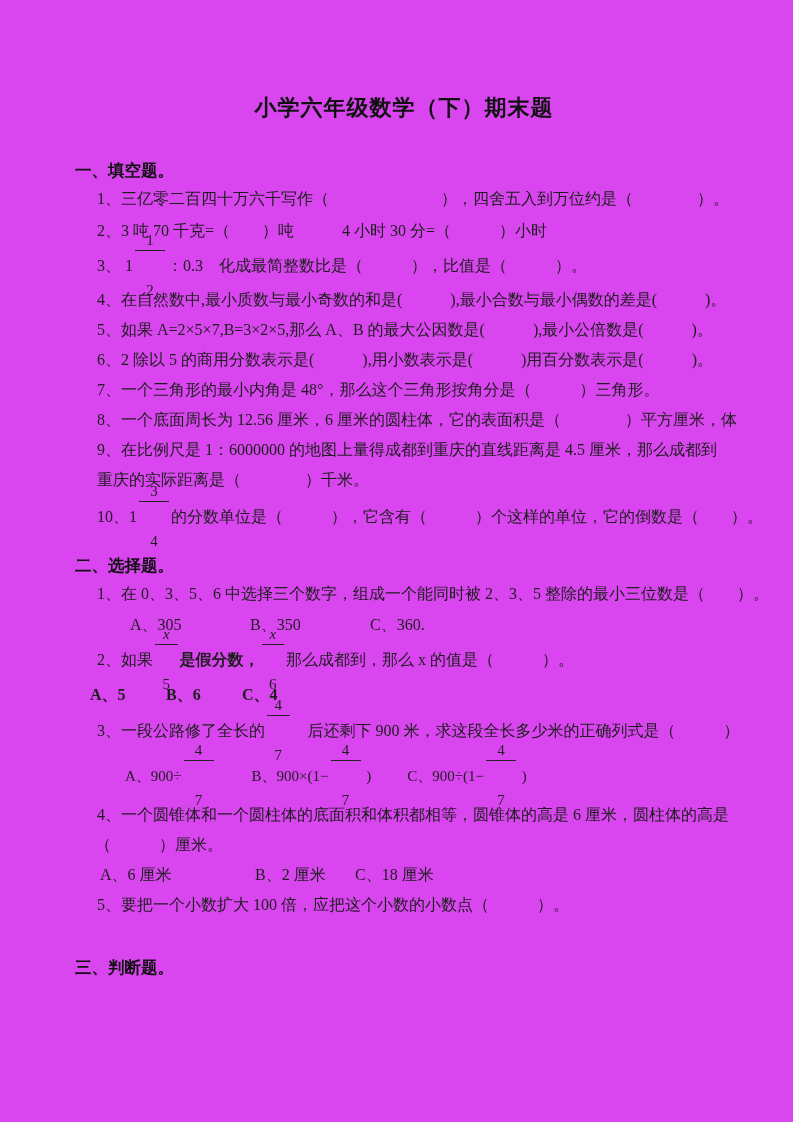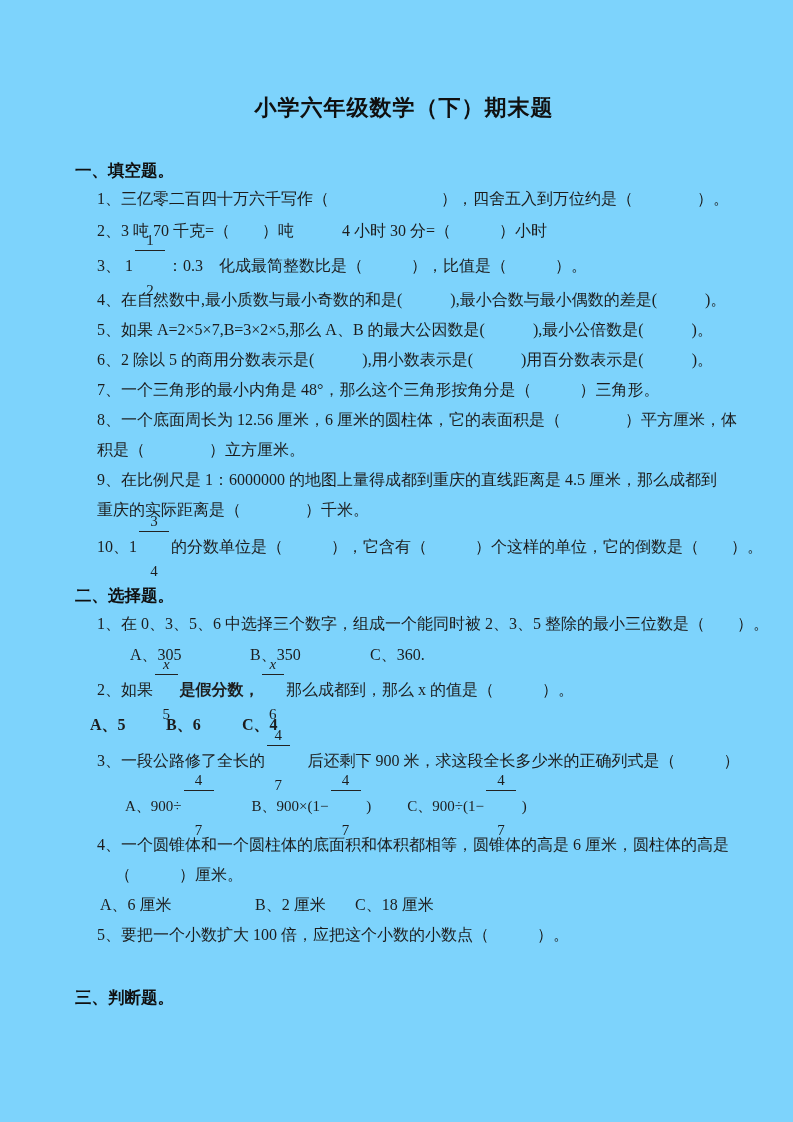--- a/index.html
+++ b/index.html
@@ -1,19 +1,19 @@
 <!DOCTYPE html>
 <html><head>
 <meta charset="utf-8">
 <style>
   html,body{margin:0;padding:0;background:#ffffff;}
   .page{
     position:relative;
     width:793px;height:1122px;
-    background:#7dd3fc;
+    background:#d946ef;
     box-sizing:border-box;
     padding:93px 60px 0 75px;
     overflow:hidden;
     font-family:"Liberation Serif","DejaVu Serif",serif;
     color:#1d1d1d;
     font-size:16px;
   }
   .title{
     margin:0;height:30px;line-height:30px;
     font-size:22px;font-weight:bold;text-align:center;
@@ -25,21 +25,21 @@
   }
   .mt26{margin-top:15px;}
   .mt6{}
   .line{
     display:flex;align-items:center;
     white-space:pre;margin-left:22px;
   }
   .line span{white-space:pre;}
   .h30{height:30px;}.h32{height:32px;}.h38{height:38px;}.h40{height:40px;}
   .h42{height:42px;}.h44{height:44px;}.h48{height:48px;}
-  .ml25{margin-left:25px;}.ml35{margin-left:15px;font-weight:bold;}.ml40{margin-left:40px;text-align:center;}
+  .ml25{margin-left:25px;}.ml35{margin-left:15px;font-weight:bold;}.ml40{margin-left:20px;text-align:center;}
   .ml50{margin-left:50px;}.ml55{margin-left:55px;}
   .opt{display:inline-block;}
   .w120 .opt{min-width:120px;}
   .w76 .opt{min-width:76px;}
   .q4w .opt:nth-child(1){min-width:155px;}
   .q4w .opt:nth-child(2){min-width:100px;}
   .q5w .opt:nth-child(1){min-width:148px;}
   .q5w .opt:nth-child(2){min-width:140px;}
   .frac{
     display:inline-block;text-align:center;vertical-align:middle;
@@ -76,21 +76,20 @@
     </span>
     <span>：0.3</span>
     <span>　化成最简整数比是（　　　），比值是（　　　）。</span>
   </div>
 
   <div class="line h30">4、在自然数中,最小质数与最小奇数的和是(　　　),最小合数与最小偶数的差是(　　　)。</div>
   <div class="line h30">5、如果 A=2×5×7,B=3×2×5,那么 A、B 的最大公因数是(　　　),最小公倍数是(　　　)。</div>
   <div class="line h30">6、2 除以 5 的商用分数表示是(　　　),用小数表示是(　　　)用百分数表示是(　　　)。</div>
   <div class="line h30">7、一个三角形的最小内角是 48°，那么这个三角形按角分是（　　　）三角形。</div>
   <div class="line h30">8、一个底面周长为 12.56 厘米，6 厘米的圆柱体，它的表面积是（　　　　）平方厘米，体</div>
-  <div class="line h30">积是（　　　　）立方厘米。</div>
   <div class="line h30">9、在比例尺是 1：6000000 的地图上量得成都到重庆的直线距离是 4.5 厘米，那么成都到</div>
   <div class="line h30">重庆的实际距离是（　　　　）千米。</div>
 
   <div class="line h44">
     <span>10、</span>
     <span class="mixed">
       <span>1</span>
       <span class="frac">
         <span class="fnum">3</span>
         <span class="fden">4</span>

